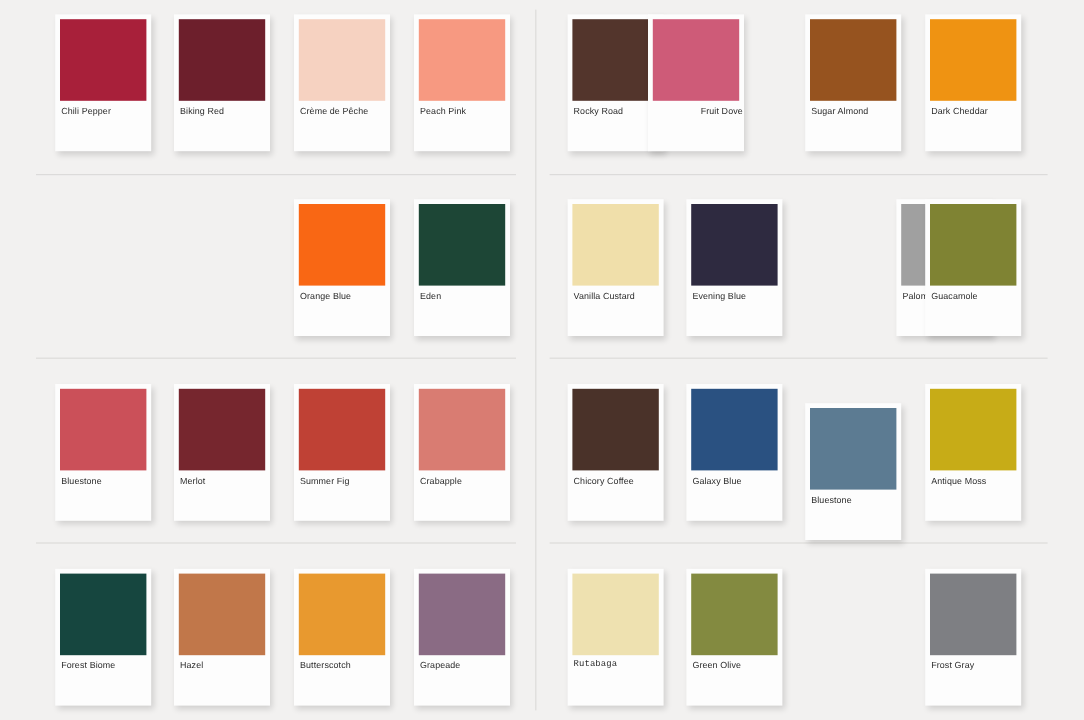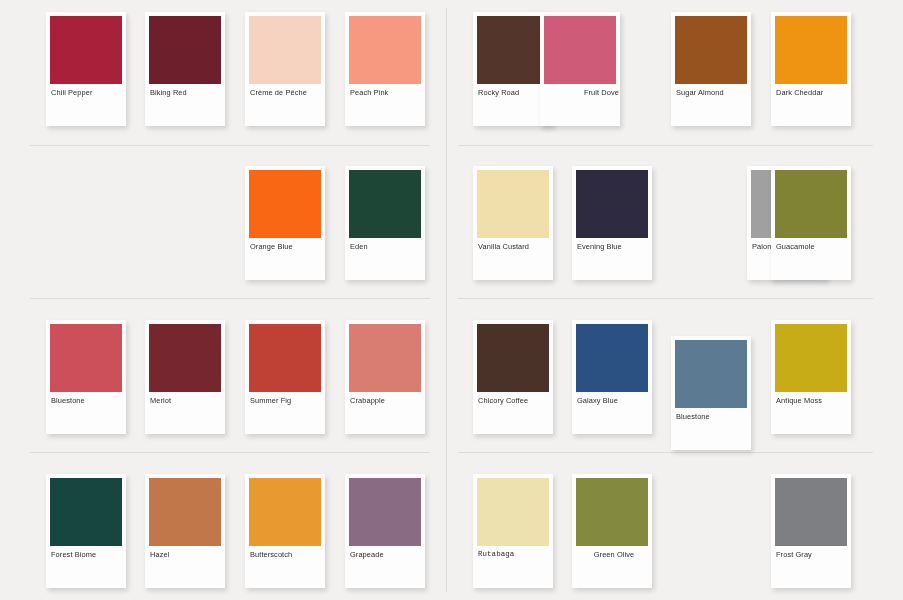--- a/index.html
+++ b/index.html
@@ -241,21 +241,21 @@
           <div class="chip" style="background: rgb(138, 107, 132);"></div>
           <div class="chip-label">Grapeade</div>
         </div>
       </div>
       <div class="cell" style="left: 473px; top: 474px; font-family: Liberation Mono, monospace;">
         <div class="card">
           <div class="chip" style="background: rgb(238, 225, 176);"></div>
           <div class="chip-label">Rutabaga</div>
         </div>
       </div>
-      <div class="cell" style="left: 572px; top: 474px; text-align: center;">
+      <div class="cell" style="left: 572px; top: 474px;">
         <div class="card">
           <div class="chip" style="background: rgb(131, 138, 64);"></div>
           <div class="chip-label">Green Olive</div>
         </div>
       </div>
       <div class="cell empty" style="left: 671px; top: 474px;"></div>
       <div class="cell" style="left: 771px; top: 474px;">
         <div class="card">
           <div class="chip" style="background: rgb(126, 127, 131);"></div>
           <div class="chip-label">Frost Gray</div>

